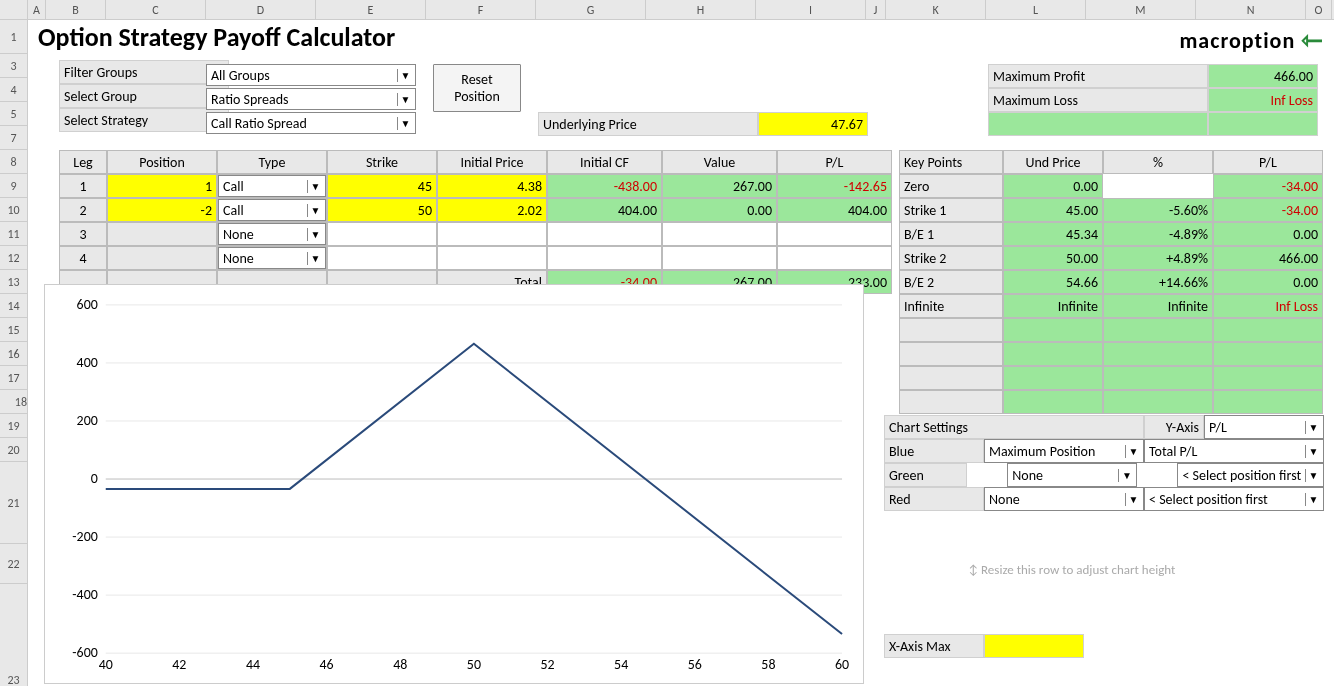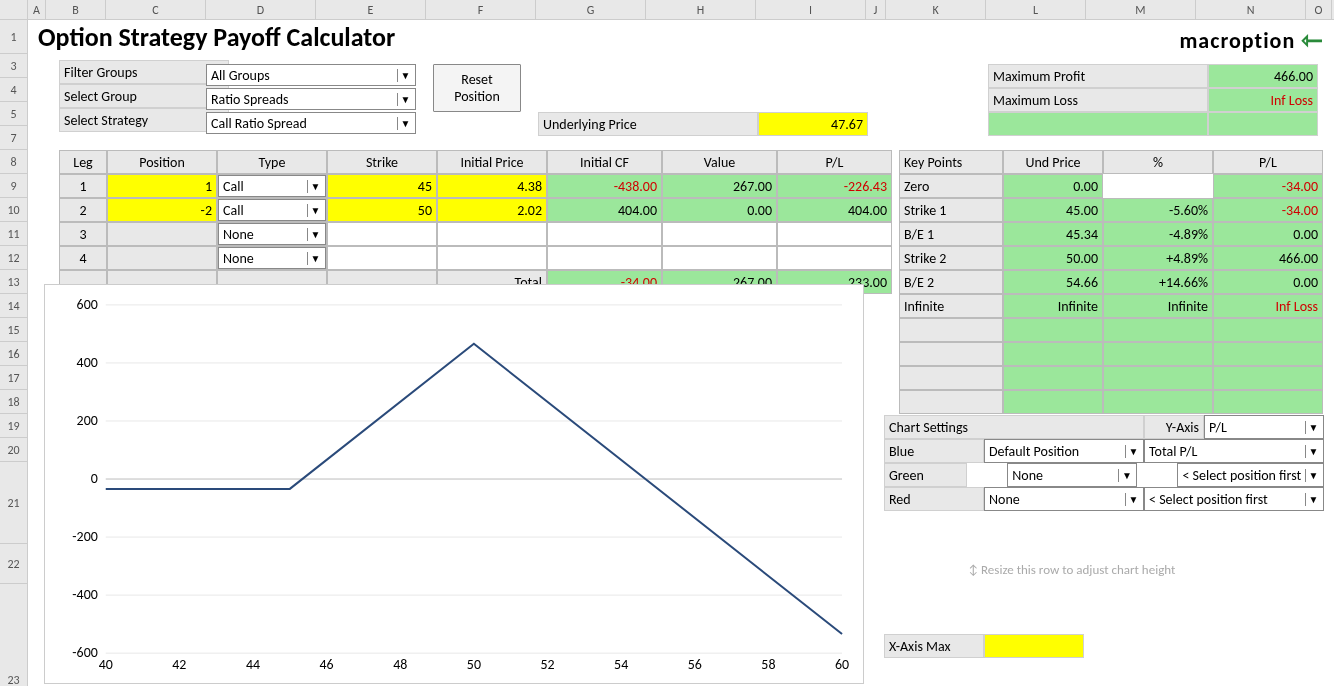--- a/index.html
+++ b/index.html
@@ -82,21 +82,21 @@
     <div style="height: 24px; line-height: 24px;">8</div>
     <div style="height: 24px; line-height: 24px;">9</div>
     <div style="height: 24px; line-height: 24px;">10</div>
     <div style="height: 24px; line-height: 24px;">11</div>
     <div style="height: 24px; line-height: 24px;">12</div>
     <div style="height: 24px; line-height: 24px;">13</div>
     <div style="height: 24px; line-height: 24px;">14</div>
     <div style="height: 24px; line-height: 24px;">15</div>
     <div style="height: 24px; line-height: 24px;">16</div>
     <div style="height: 24px; line-height: 24px;">17</div>
-    <div style="height: 24px; line-height: 24px;">18</div>
+    <div style="height: 24px; line-height: 24px; text-align: right;">18</div>
     <div style="height: 24px; line-height: 24px;">19</div>
     <div style="height: 24px; line-height: 24px;">20</div>
     <div style="height: 82px; line-height: 82px;">21</div>
     <div style="height: 40px; line-height: 40px;">22</div>
     <div style="height: 192px; line-height: 192px;">23</div>
   </div>
 
 <div class="sheet">
   <div class="title-bar">
     <h1>Option Strategy Payoff Calculator</h1>
@@ -187,21 +187,21 @@
           <div style="width: 110px; padding: 0px;">
             <div class="dropdown" style="height: 22px; width: 100%;">
               <span>Call</span>
               <span class="dd-arrow">▼</span>
             </div>
           </div>
           <div class="cell right yellow" style="width: 110px;">45</div>
           <div class="cell right yellow" style="width: 110px;">4.38</div>
           <div class="cell right green red-text" style="width: 115px;">-438.00</div>
           <div class="cell right green" style="width: 115px;">267.00</div>
-          <div class="cell right green red-text" style="width: 115px;">-226.43</div>
+          <div class="cell right green red-text" style="width: 115px;">-142.65</div>
         </div>
         <div class="row">
           <div class="cell gray center" style="width: 48px;">2</div>
           <div class="cell right yellow" style="width: 110px;">-2</div>
           <div style="width: 110px; padding: 0px;">
             <div class="dropdown" style="height: 22px; width: 100%;">
               <span>Call</span>
               <span class="dd-arrow">▼</span>
             </div>
           </div>
@@ -369,21 +369,21 @@
             <span>P/L</span>
             <span class="dd-arrow">▼</span>
           </div>
         </div>
     </div>
     <div id="cs-rows">
         <div style="display: flex; height: 24px;">
           <div class="cell gray" style="width: 100px;">Blue</div>
           <div style="width: 160px;">
             <div class="dropdown" style="height: 24px;">
-              <span>Default Position</span>
+              <span>Maximum Position</span>
               <span class="dd-arrow">▼</span>
             </div>
           </div>
           <div style="width: 180px;">
             <div class="dropdown" style="height: 24px;">
               <span>Total P/L</span>
               <span class="dd-arrow">▼</span>
             </div>
           </div>
         </div>

